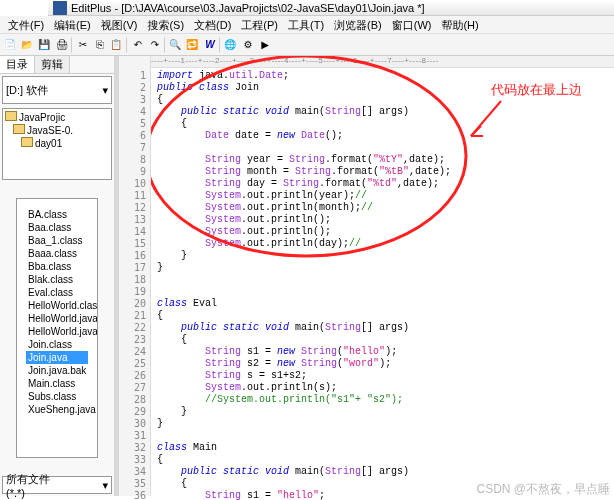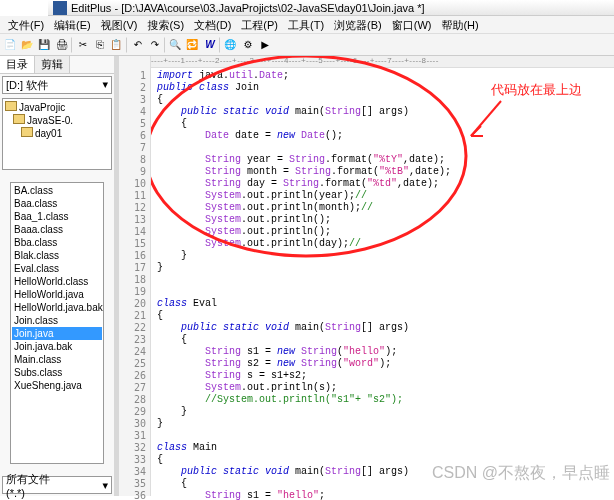--- a/index.html
+++ b/index.html
@@ -9,39 +9,39 @@
 .menubar { height:18px; background:#f4f4f4; border-bottom:1px solid #ddd; display:flex; padding:0 3px; }
 .menubar span { padding:1px 5px; line-height:16px; }
 .toolbar { height:22px; background:#f4f4f4; border-bottom:1px solid #ccc; display:flex; align-items:center; padding:1px 3px; gap:1px; overflow:hidden; }
 .tbtn { width:16px; height:16px; border:1px solid transparent; display:inline-flex; align-items:center; justify-content:center; font-size:10px; }
 .tbtn.sep { width:3px; height:16px; border-left:1px solid #ccc; }
 .main { display:flex; height:440px; }
 .sidebar { width:119px; border-right:5px solid #d8d8d8; background:#f8f8f8; display:flex; flex-direction:column; }
 .sidetabs { height:18px; display:flex; border-bottom:1px solid #ccc; }
 .sidetabs span { padding:1px 6px; border-right:1px solid #ccc; background:#eee; font-size:11px;}
 .sidetabs span.sel { background:#fff; }
-.combo { margin:2px; height:18px; border:1px solid #999; background:#fff; padding:1px 3px; font-size:11px; display:flex; justify-content:space-between; }
+.combo { margin:2px; height:18px; border:1px solid #999; background:#fff; padding:13px 3px; font-size:11px; display:flex; justify-content:space-between; align-items:center; }
 .tree { margin:2px; height:72px; border:1px solid #999; background:#fff; padding:2px; font-size:10px; overflow:hidden; }
 .tree-item { white-space:nowrap; line-height:13px; }
 .tree-item::before { content:""; display:inline-block; width:10px; height:8px; background:#f3d47a; border:1px solid #a08030; margin-right:2px; }
-.filelist { margin:10px; flex:1; border:1px solid #999; background:#fff; padding:1px; font-size:10px; overflow-y:auto; }
+.filelist { margin:16px; flex:1; border:1px solid #999; background:#fff; padding:9px; font-size:10px; overflow-y:auto; }
 .filelist div { padding:0 2px; line-height:13px; white-space:nowrap; }
 .filelist div.selected { background:#3399ff; color:#fff; }
 .bottomcombo { margin:2px; height:18px; border:1px solid #999; background:#fff; padding:1px 3px; font-size:11px; display:flex; justify-content:space-between; align-items:center;gap:45px;}
 .editor { flex:1; position:relative; background:#fff; display:flex; }
 .ruler { position:absolute; top:0; left:32px; right:0; height:12px; background:#f0f0f0; font-size:8px; color:#888; overflow:hidden; white-space:nowrap; letter-spacing:0.4px; border-bottom:1px solid #ddd;}
 .gutter { width:32px; background:#f4f4f4; border-right:1px solid #ddd; text-align:right; padding:14px 4px 0 0; font-family:Consolas,monospace; font-size:10px; color:#888; line-height:12px; }
 .code { flex:1; padding:14px 0 0 6px; font-family:Consolas,"Courier New",monospace; font-size:10px; line-height:12px; white-space:pre; position:relative; color:#000;}
 .kw { color:#0000cc;font-style:italic; }
 .str { color:#cc2288; }
 .cmt { color:#228822; }
 .id { color:#9933cc; }
 svg.ann { position:absolute; top:0; left:0; pointer-events:none; }
 .annot-text { position:absolute; color:#ff2020; font-size:13px; font-family:"SimSun"; }
-.watermark { position:absolute; right:4px; bottom:16px; font-size:16px; color:#bbb; }
+.watermark { position:absolute; right:4px; bottom:2px; font-size:12px; color:#bbb; }
 </style>
 </head>
 <body>
 
 <div class="titlebar">
   <span class="ico"></span>
   <span>EditPlus - [D:\JAVA\course\03.JavaProjicts\02-JavaSE\day01\Join.java *]</span>
 </div>
 
 <div class="menubar" id="menubar">

